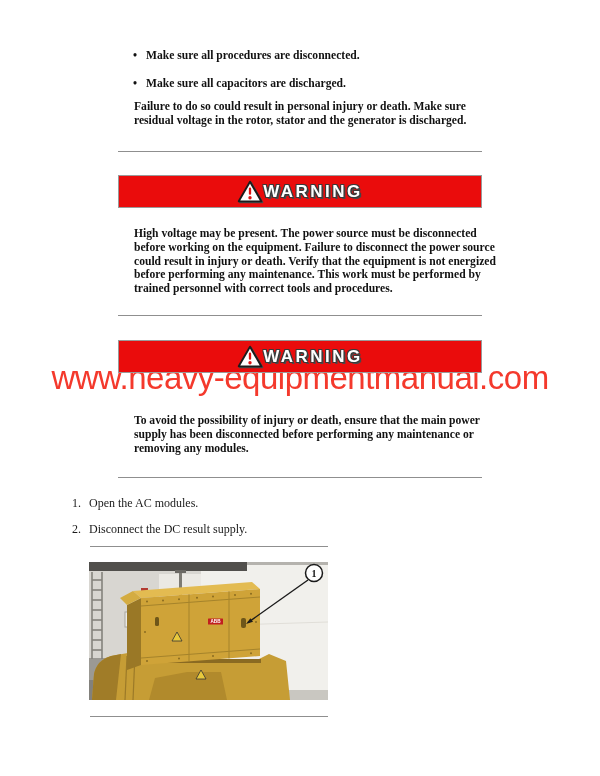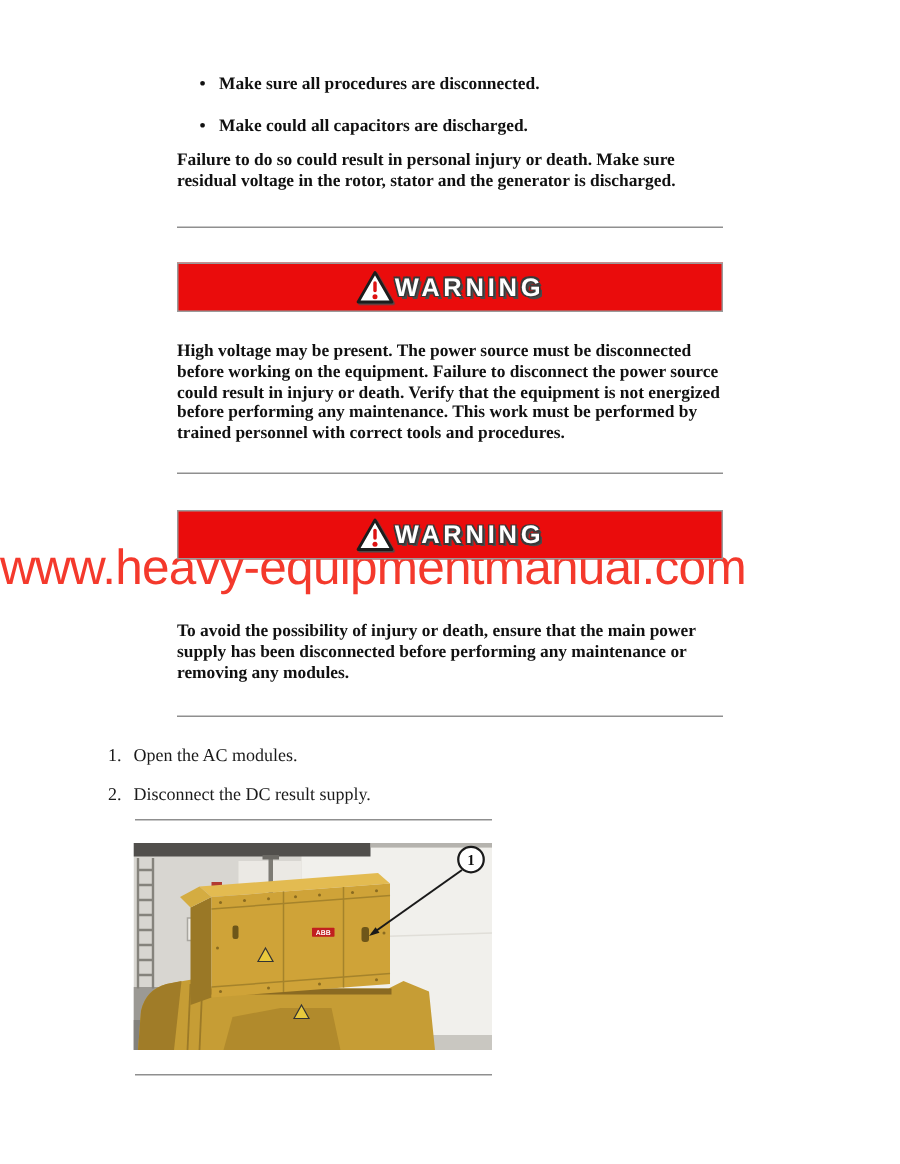--- a/index.html
+++ b/index.html
@@ -20,21 +20,21 @@
     line-height:13.8px;
     color:#111111;
   }
   .bullet-item{
     left:133px;
     width:350px;
     display:flex;
     gap:9px;
   }
   .bullet-dot{font-weight:bold;font-size:11.6px;line-height:13.8px;color:#111;}
-  .note{left:118px;width:368px;}
+  .note{left:134px;width:368px;}
   .rule{
     height:0;
     border-top:1px solid #8f8f8f;
     z-index:2;
   }
   .rule-long{left:118px;width:364px;}
   .rule-short{left:90px;width:238px;}
   .banner{
     left:118px;
     width:364px;
@@ -56,20 +56,21 @@
     text-shadow:
       -1px -1px 0 #3a3a3a, 1px -1px 0 #3a3a3a,
       -1px 1px 0 #3a3a3a, 1px 1px 0 #3a3a3a,
       2px 2px 0 #4a4a4a;
   }
   .tri-icon{filter:drop-shadow(1.5px 1.5px 0 #4a4a4a);}
   .watermark{
     left:0;
     width:600px;
     top:359px;
+    text-align:center;
     font-family:"Liberation Sans", sans-serif;
     font-size:33px;
     letter-spacing:-0.5px;
     color:#f4392c;
     z-index:1;
     white-space:nowrap;
   }
   .step{
     left:72px;
     width:380px;
@@ -95,21 +96,21 @@
 <div class="page">
 
   <div class="abs watermark">www.heavy-equipmentmanual.com</div>
 
   <div class="abs txt bullet-item" style="top:49px;">
     <span class="bullet-dot">•</span>
     <span class="body-bold">Make sure all procedures are disconnected.</span>
   </div>
   <div class="abs txt bullet-item" style="top:77px;">
     <span class="bullet-dot">•</span>
-    <span class="body-bold">Make could all capacitors are discharged.</span>
+    <span class="body-bold">Make sure all capacitors are discharged.</span>
   </div>
 
   <div class="abs txt note body-bold" style="top:100px;">Failure to do so could result in personal injury or death. Make sure residual voltage in the rotor, stator and the generator is discharged.</div>
 
   <div class="abs rule rule-long" style="top:151px;"></div>
 
   <div class="abs banner" style="top:175px;">
     <svg class="tri-icon" width="26" height="23" viewBox="0 0 24 22" aria-hidden="true">
       <path d="M12 1.6 L22.8 20.4 L1.2 20.4 Z" fill="#ffffff" stroke="#1c1c1c" stroke-width="1.8" stroke-linejoin="round"></path>
       <rect x="10.9" y="7.2" width="2.2" height="7" rx="1.1" fill="#dd1212"></rect>

